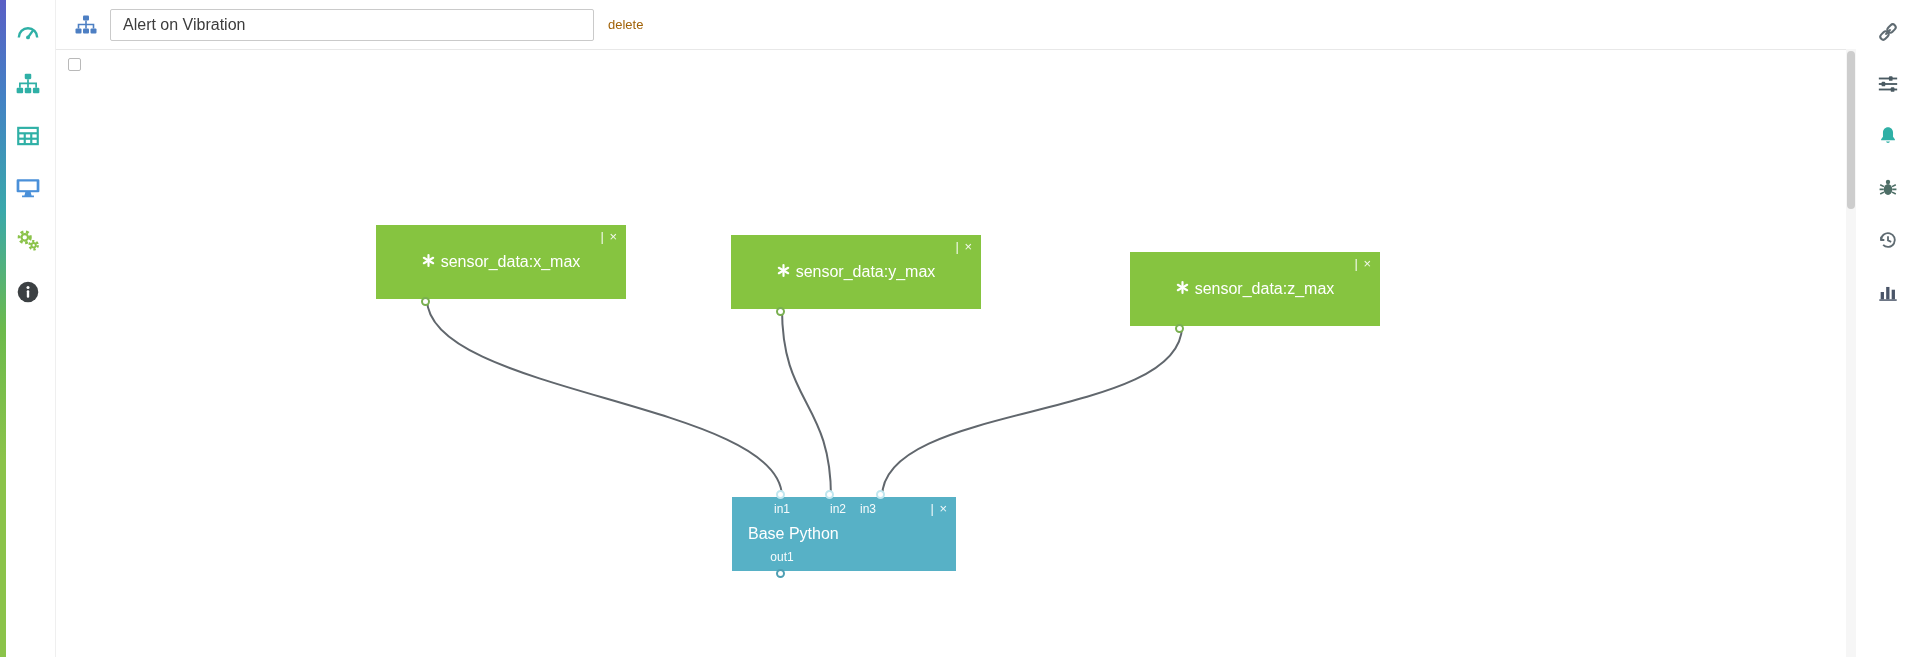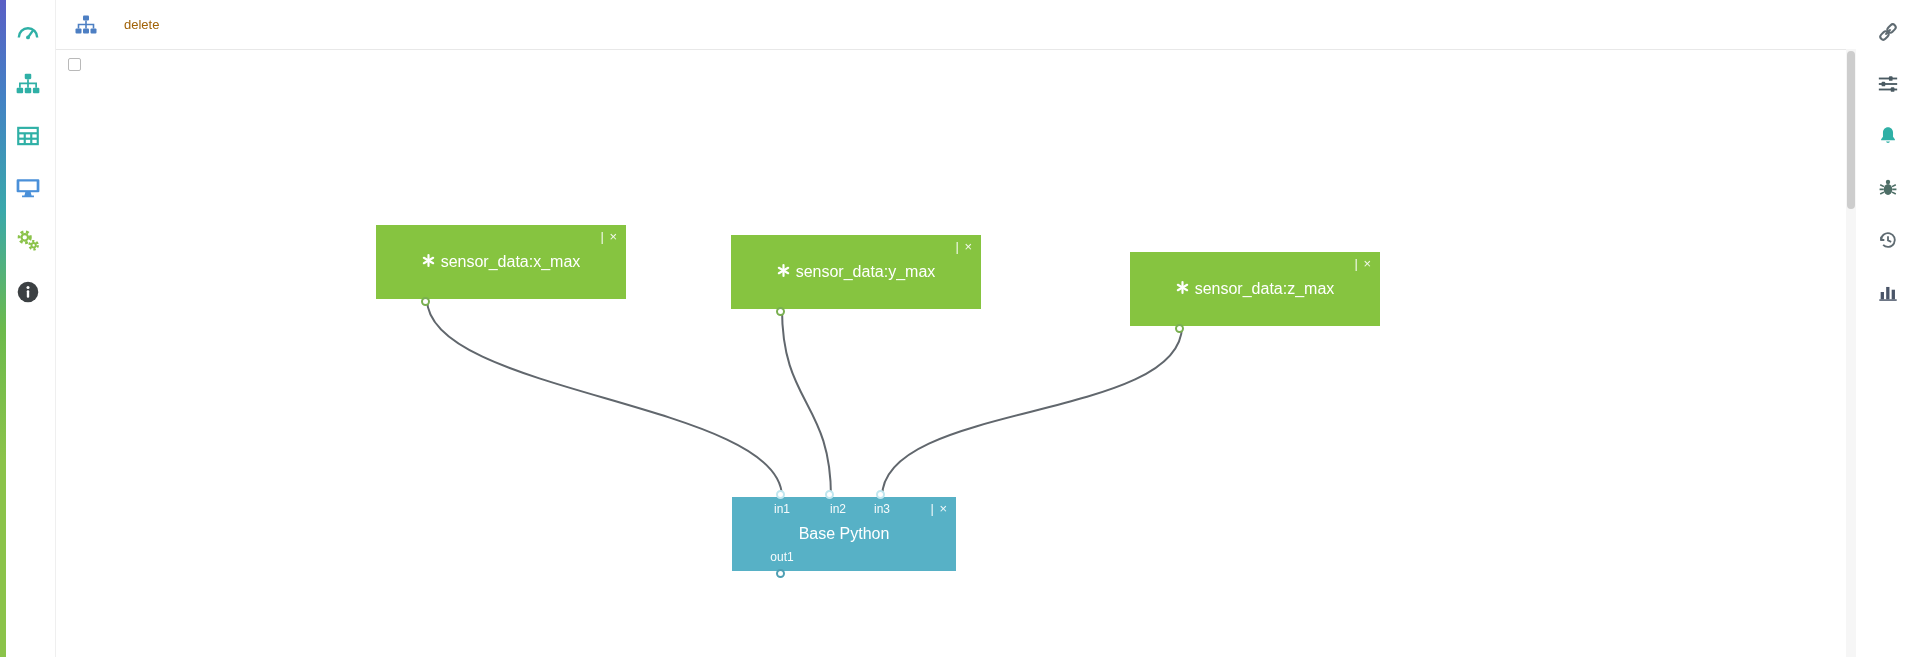--- a/index.html
+++ b/index.html
@@ -42,21 +42,21 @@
 
   
   .node { position:absolute; color:#fff; cursor:move; }
   .node.source { width:250px; height:74px; background:#86c440; display:flex; align-items:center; justify-content:center; }
   .node-label { display:flex; align-items:center; gap:6px; font-size:16px; }
   .node-close { position:absolute; top:4px; right:8px; font-size:13px; color:rgba(255,255,255,.9);
     cursor:pointer; letter-spacing:1px; }
   .port { position:absolute; width:9px; height:9px; border-radius:50%; background:#fff; cursor:crosshair; }
   .port.src-out { border:2px solid #79af50; bottom:-7px; }
   .node.processor { width:224px; height:74px; background:#57b1c6; }
-  .proc-title { position:absolute; top:28px; left:0; width:100%; text-align:center; font-size:16px; }
+  .proc-title { position:absolute; top:28px; left:16px; width:100%; text-align:left; font-size:16px; }
   .port-label { position:absolute; transform:translateX(-50%); font-size:12px; color:rgba(255,255,255,.95); }
   .in-label { top:5px; }
   .out-label { top:53px; }
   .port.proc-in { border:2px solid #bfe6ef; top:-7px; }
   .port.proc-out { border:2px solid #4e9fb3; bottom:-7px; }
 
   
   .vscroll { position:absolute; right:0; top:49px; width:10px; height:608px; background:#f6f6f6; }
   .vscroll-thumb { position:absolute; left:1px; top:2px; width:8px; height:158px; background:#cdcdcd; border-radius:4px; cursor:pointer; }
 
@@ -147,20 +147,21 @@
               <rect x="9" y="2.5" width="6" height="5" rx="1"></rect>
               <rect x="1.5" y="15.5" width="6" height="5" rx="1"></rect>
               <rect x="9" y="15.5" width="6" height="5" rx="1"></rect>
               <rect x="16.5" y="15.5" width="6" height="5" rx="1"></rect>
             </g>
             <g stroke="currentColor" stroke-width="1.6" fill="none">
               <path d="M12 7.5v4M4.5 15.5v-4h15v4M12 11.5v4"></path>
             </g>
           </svg>
       </span>
+      <input class="name-input" value="Alert on Vibration" style="">
       <span class="delete-link">delete</span>
     </div>
 
     <div class="canvas">
       <span class="select-checkbox"></span>
 
       <svg class="links-svg" width="1800" height="607" viewBox="0 0 1800 607">
         <path d="M371 249 C371 344, 726 352, 726 447"></path>
         <path d="M726 259 C726 354, 775 352, 775 447"></path>
         <path d="M1126 276 C1126 371, 826 352, 826 447"></path>
@@ -207,21 +208,21 @@
               </svg>
           </span>
           <span>sensor_data:z_max</span>
         </div>
         <span class="port src-out" style="left:45px"></span>
       </div>
 
       <div class="node processor" style="left:676px;top:447px">
         <span class="port-label in-label" style="left:50px">in1</span>
         <span class="port-label in-label" style="left:106px">in2</span>
-        <span class="port-label in-label" style="left:150px">in3</span>
+        <span class="port-label in-label" style="left:136px">in3</span>
         <span class="node-close">| ×</span>
         <div class="proc-title">Base Python</div>
         <span class="port-label out-label" style="left:50px">out1</span>
         <span class="port proc-in" style="left:44px"></span>
         <span class="port proc-in" style="left:93px"></span>
         <span class="port proc-in" style="left:144px"></span>
         <span class="port proc-out" style="left:44px"></span>
       </div>
     </div>
 

